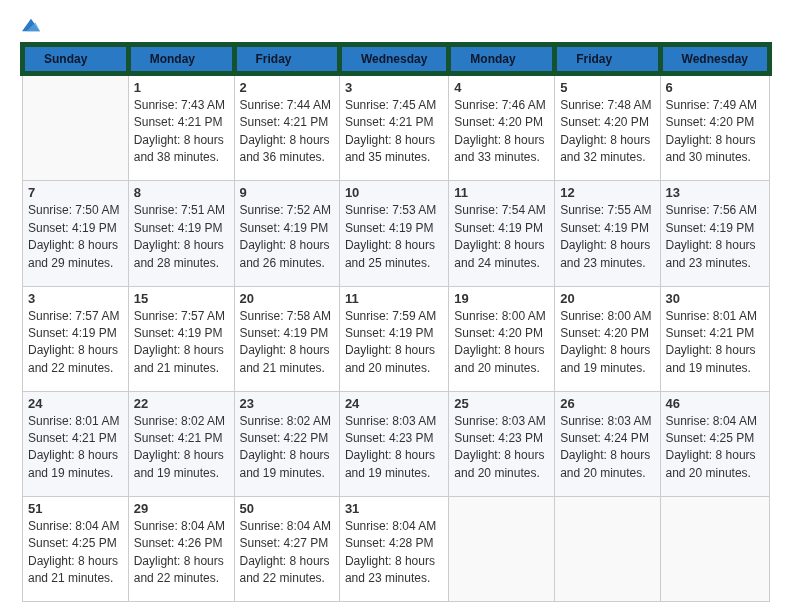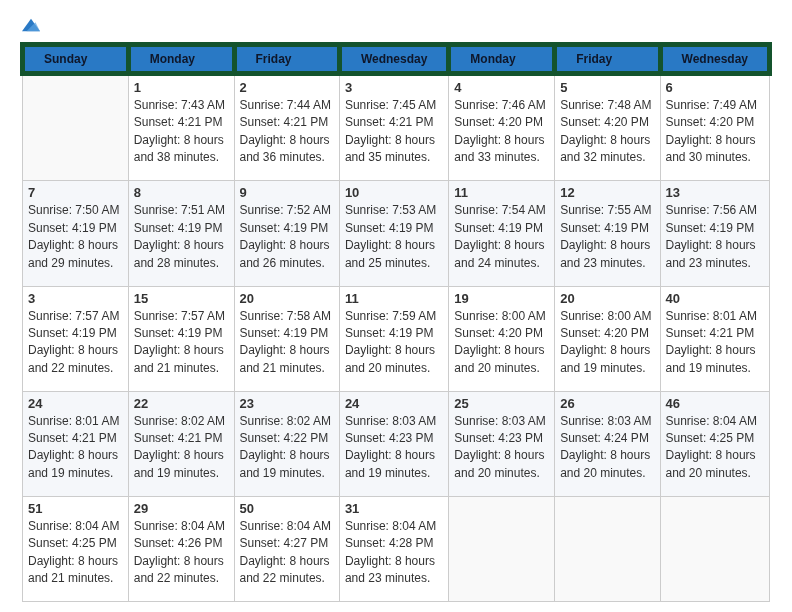--- a/index.html
+++ b/index.html
@@ -216,21 +216,21 @@
           </td>
           <td>
             <span class="day-num">19</span>
             <div class="day-info">Sunrise: 8:00 AM<br>Sunset: 4:20 PM<br>Daylight: 8 hours and 20 minutes.</div>
           </td>
           <td>
             <span class="day-num">20</span>
             <div class="day-info">Sunrise: 8:00 AM<br>Sunset: 4:20 PM<br>Daylight: 8 hours and 19 minutes.</div>
           </td>
           <td>
-            <span class="day-num">40</span>
+            <span class="day-num">30</span>
             <div class="day-info">Sunrise: 8:01 AM<br>Sunset: 4:21 PM<br>Daylight: 8 hours and 19 minutes.</div>
           </td>
         </tr>
         <tr>
           <td>
             <span class="day-num">24</span>
             <div class="day-info">Sunrise: 8:01 AM<br>Sunset: 4:21 PM<br>Daylight: 8 hours and 19 minutes.</div>
           </td>
           <td>
             <span class="day-num">22</span>

